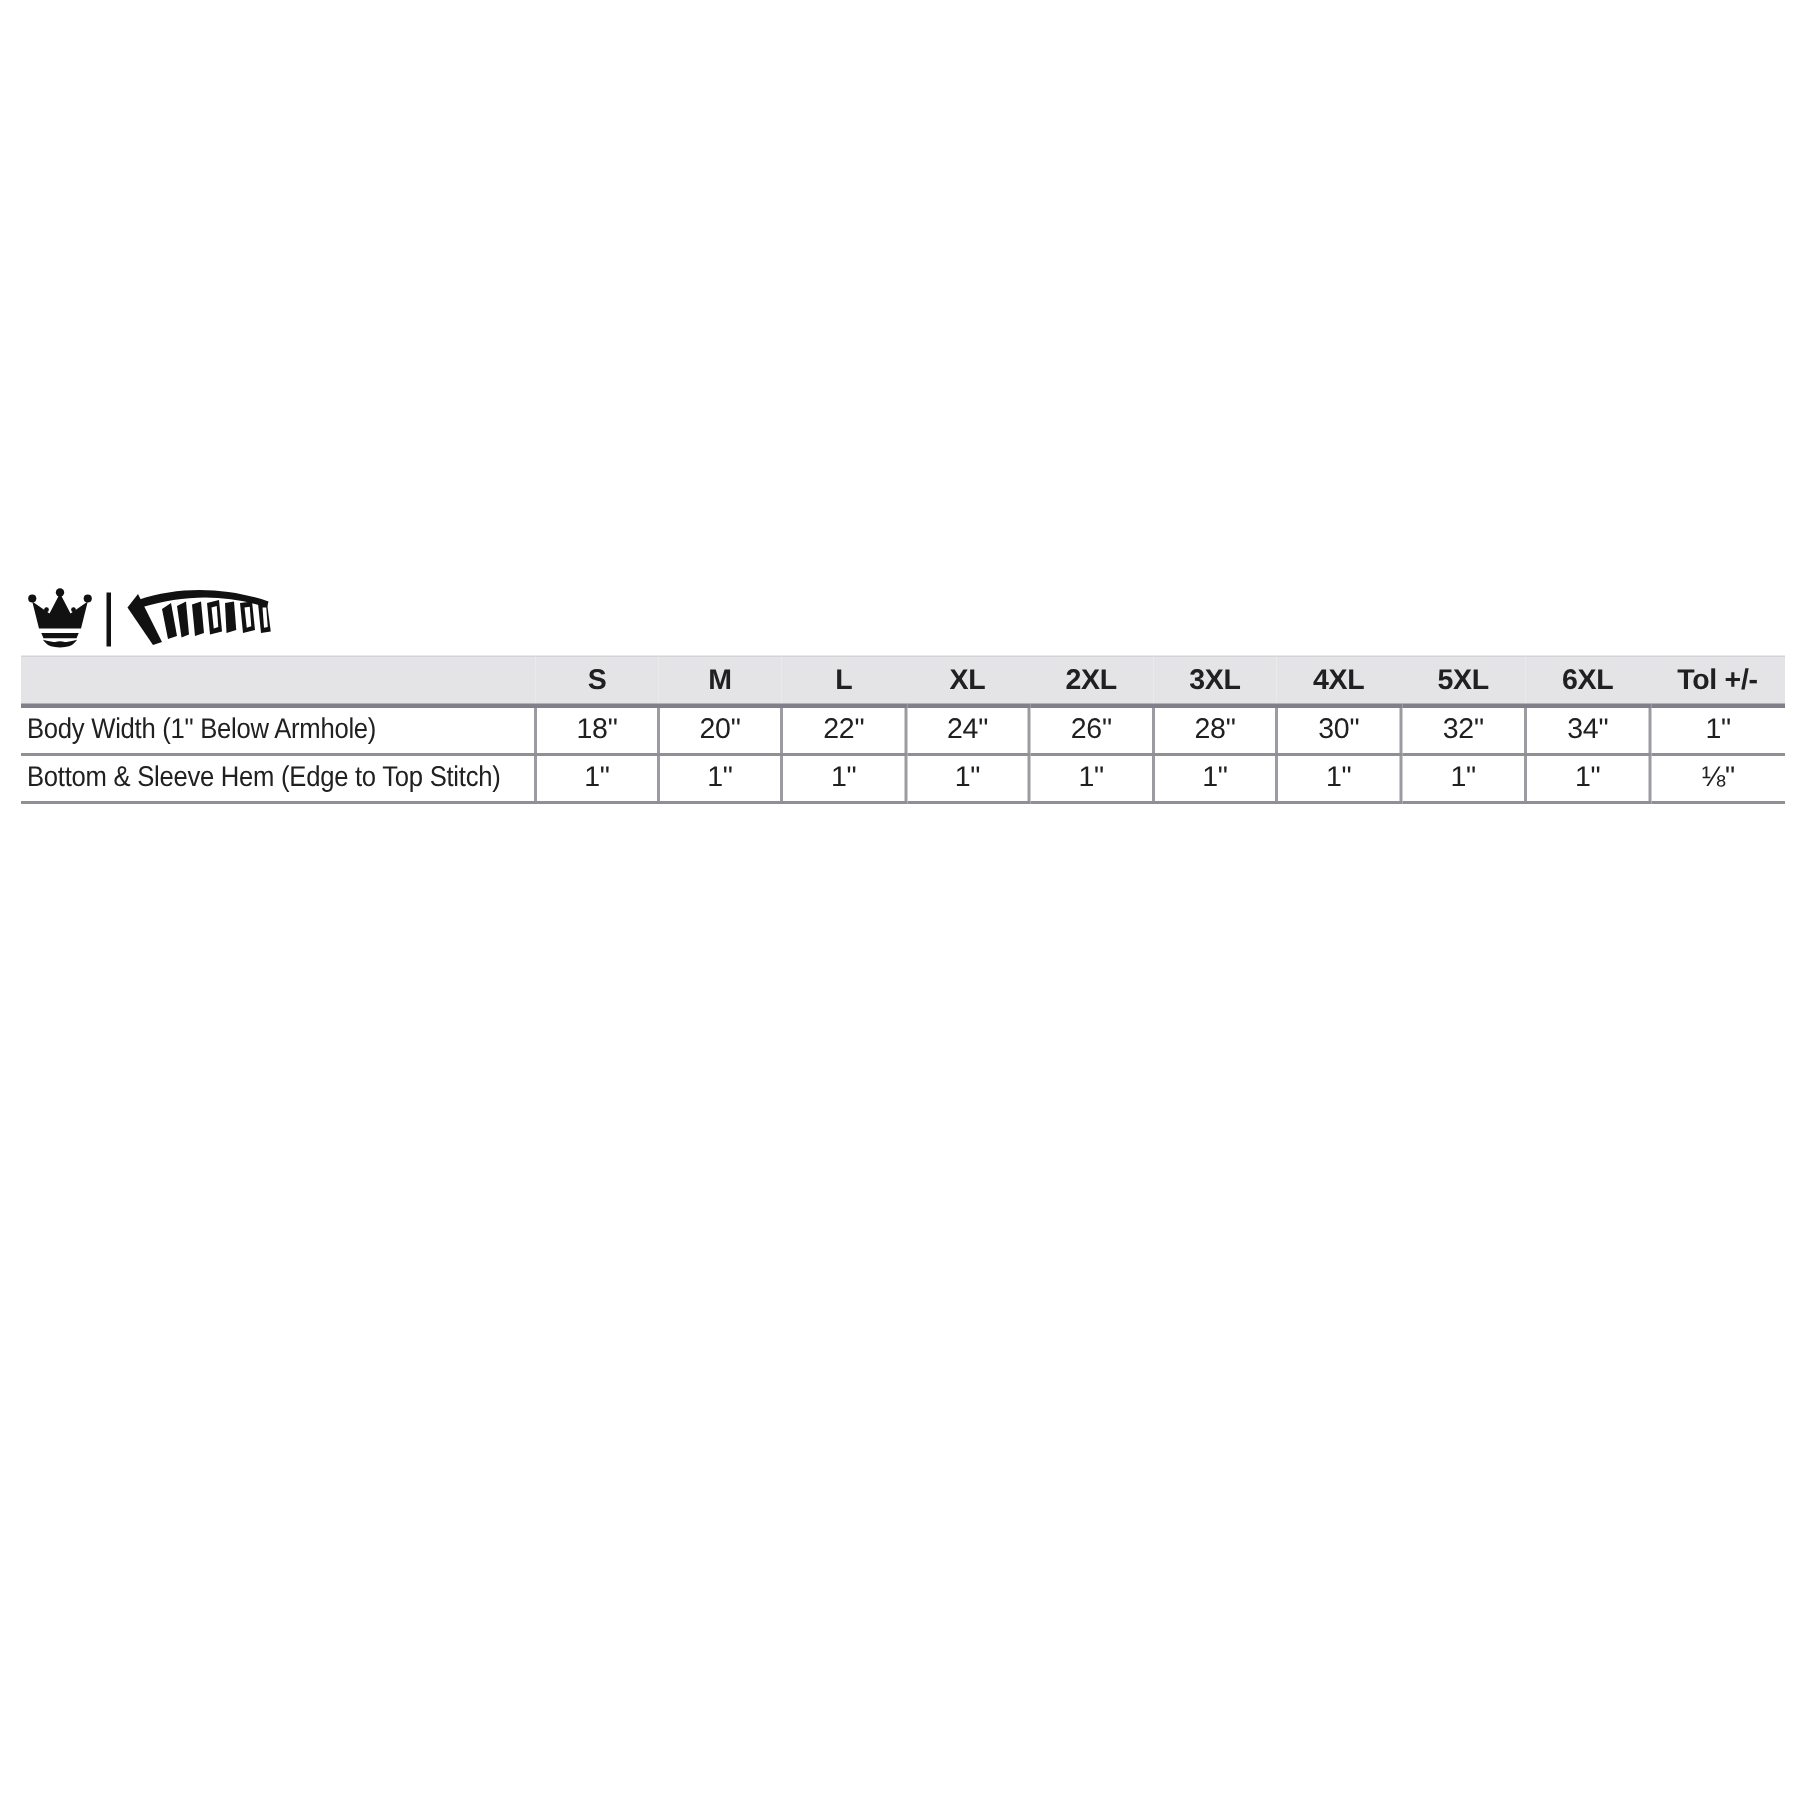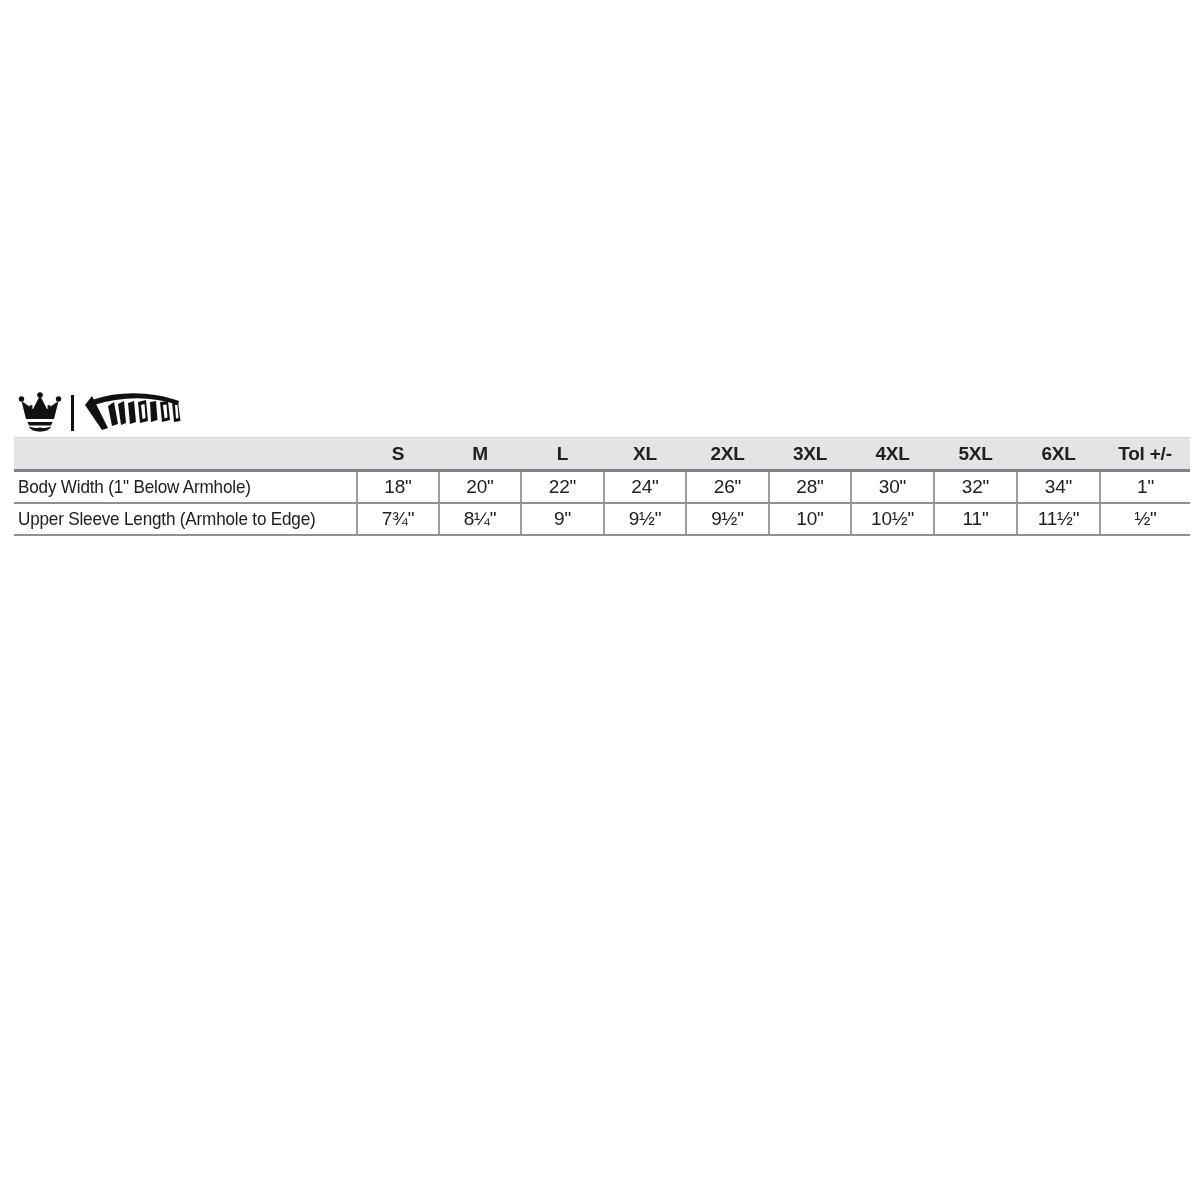--- a/index.html
+++ b/index.html
@@ -119,27 +119,27 @@
           <td class="data">22"</td>
           <td class="data">24"</td>
           <td class="data">26"</td>
           <td class="data">28"</td>
           <td class="data">30"</td>
           <td class="data">32"</td>
           <td class="data">34"</td>
           <td class="data">1"</td>
         </tr>
         <tr>
-          <td class="label"><span class="cond">Upper Sleeve Length (Armhole to Edge)</span></td>
-          <td class="data">7¾"</td>
-          <td class="data">8¼"</td>
-          <td class="data">9"</td>
-          <td class="data">9½"</td>
-          <td class="data">9½"</td>
-          <td class="data">10"</td>
-          <td class="data">10½"</td>
-          <td class="data">11"</td>
-          <td class="data">11½"</td>
-          <td class="data">½"</td>
+          <td class="label"><span class="cond">Bottom &amp; Sleeve Hem (Edge to Top Stitch)</span></td>
+          <td class="data">1"</td>
+          <td class="data">1"</td>
+          <td class="data">1"</td>
+          <td class="data">1"</td>
+          <td class="data">1"</td>
+          <td class="data">1"</td>
+          <td class="data">1"</td>
+          <td class="data">1"</td>
+          <td class="data">1"</td>
+          <td class="data">⅛"</td>
         </tr>
       </tbody>
   </table>
 </div>
 
 </body></html>

